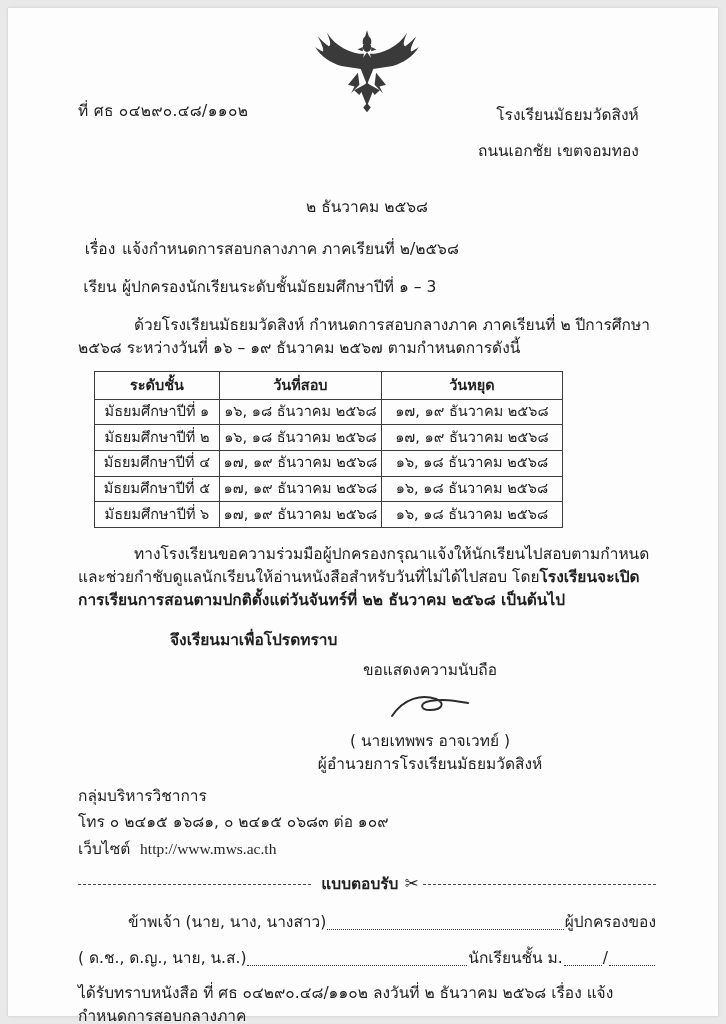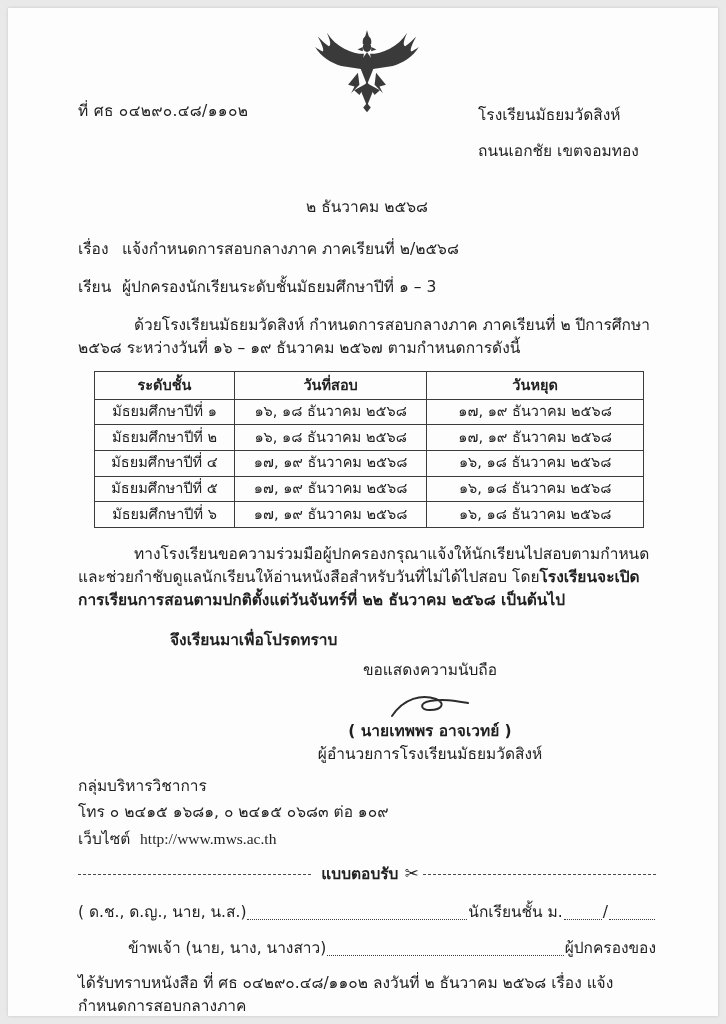--- a/index.html
+++ b/index.html
@@ -14,53 +14,53 @@
     width:710px; height:1008px;
     margin:8px;
     background:#fdfdfd;
     padding:6px 62px 0 70px;
     position:relative;
     box-shadow:0 0 3px rgba(0,0,0,.15);
     font-size:15.5px;
     line-height:1.5;
   }
   
-  .letterhead { position:relative; height:180px; }
+  .letterhead { position:relative; height:180px;text-align:right; }
   .emblem { position:absolute; left:50%; top:8px; transform:translateX(-50%); width:106px; height:100px; }
   .doc-number { position:absolute; left:0; top:86px; letter-spacing:.3px; }
   .addr-block { position:absolute; left:400px; top:84px; line-height:2.3; }
   .date-line { text-align:center; margin-top:2px; }
   
   .field-row { display:flex; margin-top:19px; }
-  .field-row .lbl { width:44px; flex:0 0 44px; }
+  .field-row .lbl { width:44px; flex:0 0 44px;text-align:center; }
   .field-row.to { margin-top:14px; }
   .para { margin-top:15px; text-indent:56px; text-align:left; }
   .para .b { font-weight:bold; }
   
   table.exam {
     border-collapse:collapse;
     margin:11px 0 12px 16px;
-    width:550px;
+    width:469px;
     font-size:14.5px;
     line-height:1.35;
   }
   table.exam th, table.exam td {
     border:1px solid #3c3c3c;
     text-align:center;
     padding:2.5px 2px;
   }
   table.exam th { font-weight:bold; padding:3.5px 2px; }
   table.exam col.c1 { width:137px; }
   table.exam col.c2 { width:188px; }
   table.exam col.c3 { width:212px; }
   
   .regards-line { margin-top:17px; padding-left:92px;font-weight:bold; }
   .closing-block { width:360px; margin:6px 0 0 172px; text-align:center; }
   .sig-svg { display:block; margin:8px auto -6px auto; width:96px; height:34px; }
-  .closing-block .name { margin-top:2px;font-weight:bold; }
+  .closing-block .name { margin-top:12px; }
   
   .contact { margin-top:8px; line-height:1.65; }
   .contact .web a { color:#1f1f1f; text-decoration:none;font-family:Liberation Serif, serif; }
   
   .cutline { display:flex; align-items:center; margin-top:10px; }
   .cutline .dash { flex:1; border-top:1.5px dashed #4a4a4a; height:0; }
   .cutline .ttl { font-weight:bold; padding:0 6px 0 10px; }
   .cutline .scissors { font-size:17px; padding-right:4px; transform:translateY(-1px); display:inline-block; }
   .slip-line { display:flex; align-items:flex-end; margin-top:13px; }
   .slip-line .dots { flex:1; border-bottom:1.5px dotted #3c3c3c; margin:0 1px 4px 1px; min-width:20px; }
@@ -176,30 +176,30 @@
     </div>
   </div>
 
   <div class="cutline">
     <span class="dash"></span>
     <span class="ttl">แบบตอบรับ</span>
     <span class="scissors">✂</span>
     <span class="dash"></span>
   </div>
 
+  <div class="slip-line indent1">
+    <span>ข้าพเจ้า (นาย, นาง, นางสาว)</span>
+    <span class="dots"></span>
+    <span>ผู้ปกครองของ</span>
+  </div>
+
   <div class="slip-line">
     <span>( ด.ช., ด.ญ., นาย, น.ส.)</span>
     <span class="dots"></span>
     <span>นักเรียนชั้น ม.</span>
     <span class="dots w38"></span>
     <span>/</span>
     <span class="dots w46"></span>
   </div>
 
-  <div class="slip-line indent1">
-    <span>ข้าพเจ้า (นาย, นาง, นางสาว)</span>
-    <span class="dots"></span>
-    <span>ผู้ปกครองของ</span>
-  </div>
-
   <p class="slip-text">ได้รับทราบหนังสือ ที่ ศธ ๐๔๒๙๐.๔๘/๑๑๐๒ ลงวันที่ ๒ ธันวาคม ๒๕๖๘ เรื่อง แจ้งกำหนดการสอบกลางภาค</p>
 
 </div>
 
 </body></html>

